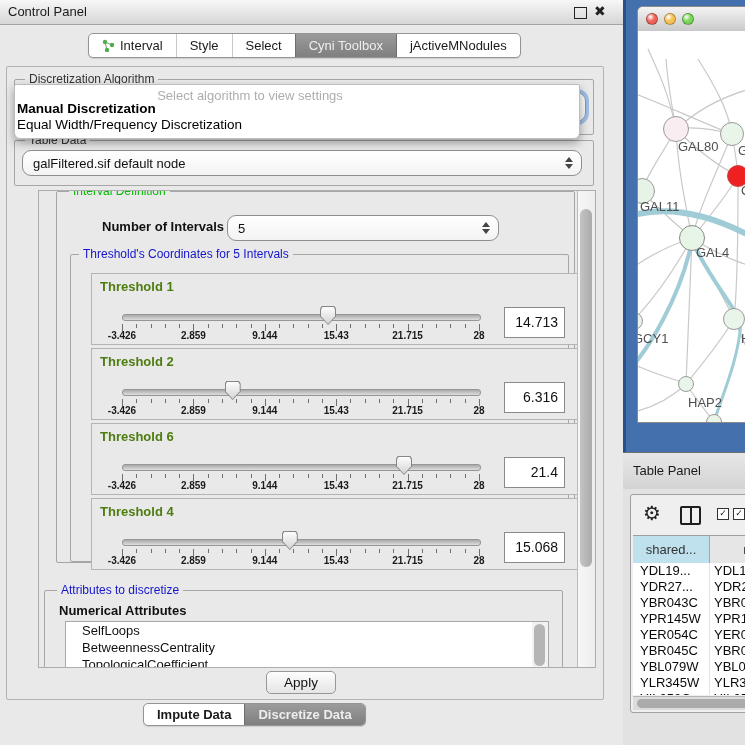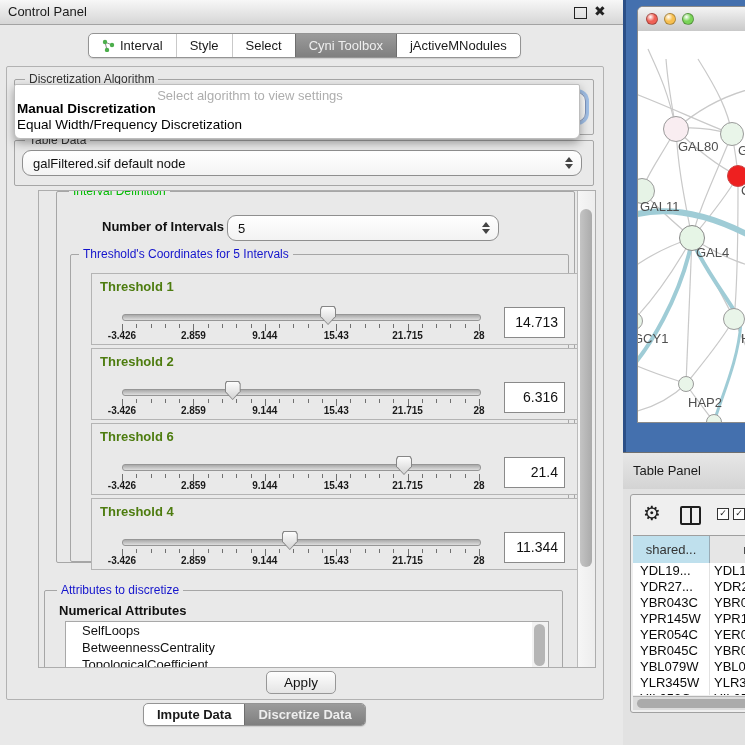--- a/index.html
+++ b/index.html
@@ -343,21 +343,21 @@
             <div class="tick" style="left: 344.16px; height: 4px;"></div>
             <div class="tick" style="left: 358.44px; height: 4px;"></div>
             <div class="tick" style="left: 372.72px; height: 4px;"></div>
             <div class="tick" style="left: 387px; height: 7px;"></div>
             <div class="ticklabel" style="left: 30px;">-3.426</div>
             <div class="ticklabel" style="left: 101.4px;">2.859</div>
             <div class="ticklabel" style="left: 172.8px;">9.144</div>
             <div class="ticklabel" style="left: 244.2px;">15.43</div>
             <div class="ticklabel" style="left: 315.6px;">21.715</div>
             <div class="ticklabel" style="left: 387px;">28</div>
-            <div class="vbox">11.344</div>
+            <div class="vbox">15.068</div>
           </div>
         </div>
     </div>
   </div>
   <div class="group" id="attr-group">
     <span class="legend blue" style="left:12px;">Attributes to discretize</span>
     <span id="attr-label">Numerical Attributes</span>
     <div id="attr-list">
         <div class="attr-item">SelfLoops</div>
         <div class="attr-item">BetweennessCentrality</div>

